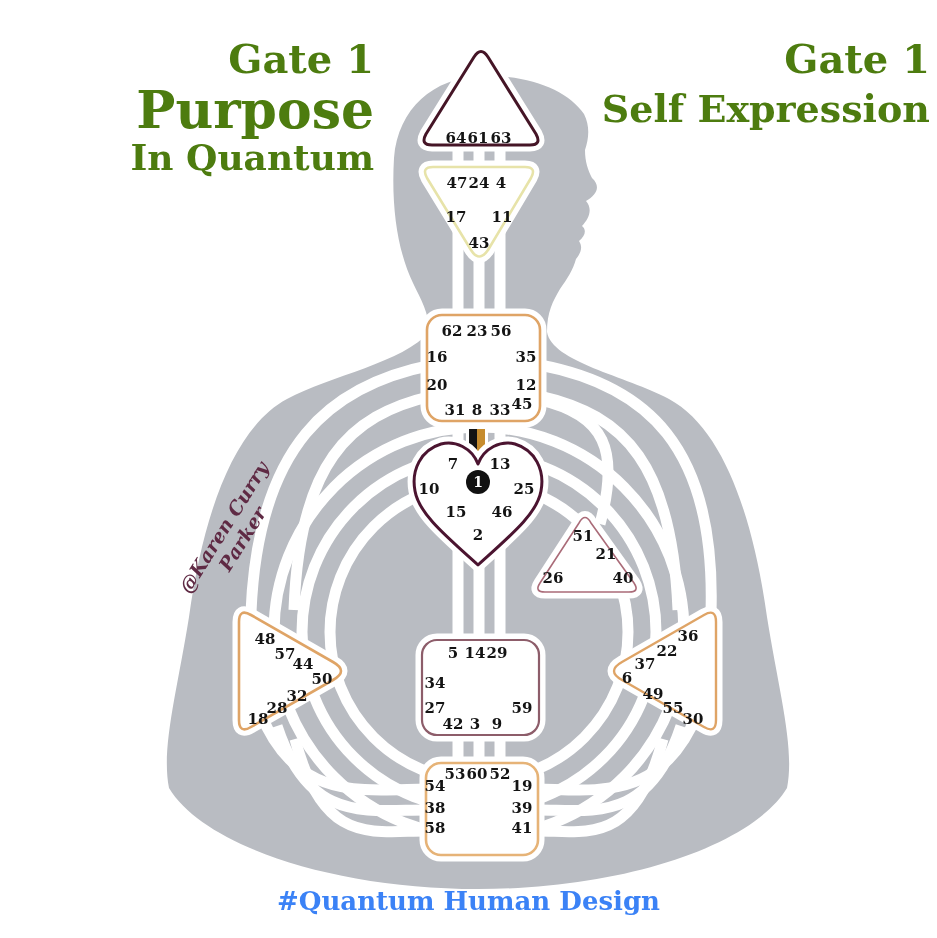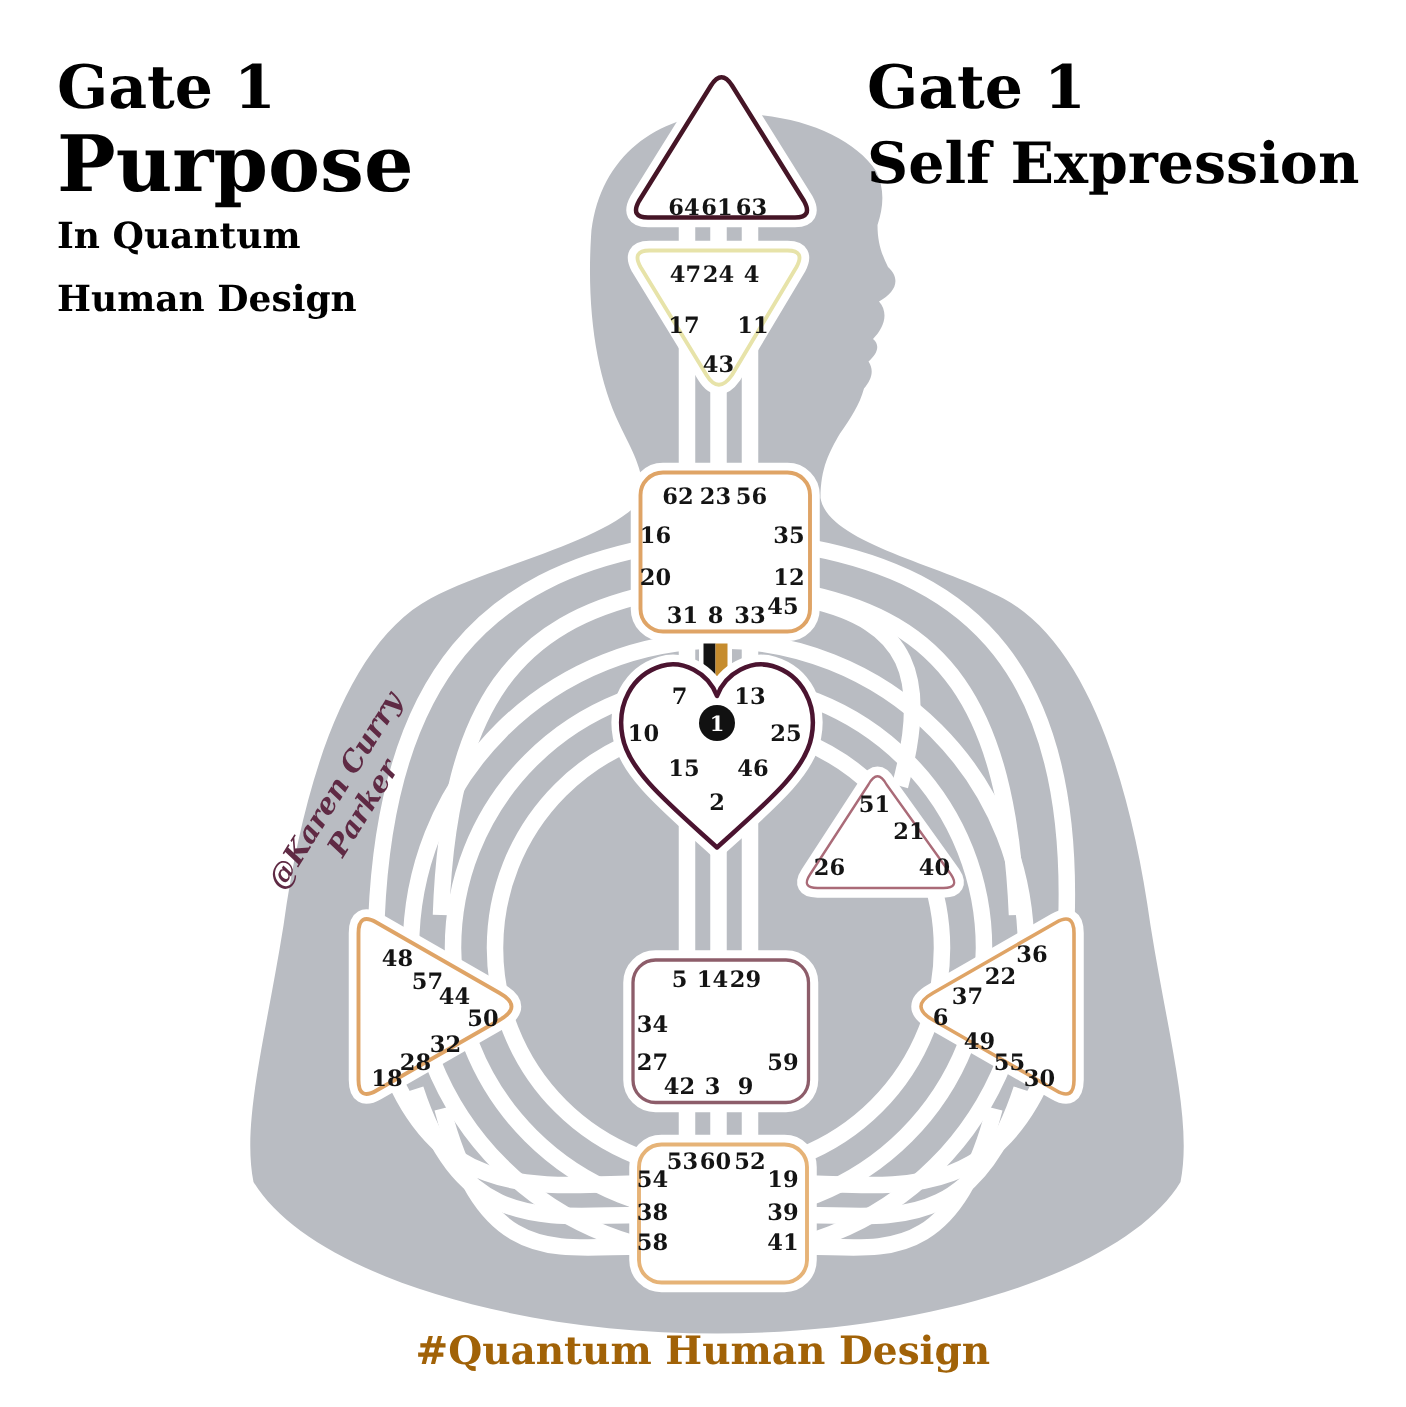--- a/index.html
+++ b/index.html
@@ -1,35 +1,35 @@
 <!DOCTYPE html>
 <html><head>
 <meta charset="utf-8">
 <style>
   html,body{margin:0;padding:0;background:#ffffff;}
   .stage{
     position:relative;width:937px;height:938px;background:#ffffff;overflow:hidden;
     font-family:"DejaVu Serif","Liberation Serif",serif;
   }
   .stage svg{position:absolute;left:0;top:0;}
-  .title{position:absolute;text-align:left;color:#000000;font-weight:bold;}
+  .title{position:absolute;text-align:right;color:#4d7c0f;font-weight:bold;}
   .title-left{left:38px;top:34px;width:336px;}
   .title-right{left:578px;top:34px;width:352px;}
   .t-xl{font-size:52px;line-height:52px;}
   .t-lg{font-size:40px;line-height:50px;}
-  .t-md{font-size:24px;line-height:42px;}
+  .t-md{font-size:36px;line-height:42px;}
   .t-sm{font-size:29px;line-height:40px;}
   .watermark{
     position:absolute;left:133px;top:511px;width:200px;text-align:center;
     color:#5f2a44;font-style:italic;font-weight:bold;font-size:19px;
     transform:rotate(-58deg);
   }
   .footer{
     position:absolute;left:0;top:886px;width:937px;text-align:center;
-    color:#a16207;font-weight:bold;font-size:26px;
+    color:#3b82f6;font-weight:bold;font-size:26px;
   }
   
   .body-fill{fill:#b9bcc2;}
   .chan{stroke:#ffffff;stroke-width:11;fill:none;stroke-linecap:butt;}
   .casing{fill:#ffffff;stroke:#ffffff;stroke-width:13;stroke-linejoin:round;}
   .ctr{fill:#ffffff;stroke-linejoin:round;}
   .ctr-head{stroke:#451526;stroke-width:3;}
   .ctr-ajna{stroke:#e7e3a9;stroke-width:2.6;}
   .ctr-throat{stroke:#dfa466;stroke-width:2.6;}
   .ctr-g{stroke:#4b1430;stroke-width:3;}
@@ -209,21 +209,20 @@
       <text class="gate" x="522" y="813">39</text>
       <text class="gate" x="435" y="833">58</text>
       <text class="gate" x="522" y="833">41</text>
     </g>
   </svg>
 
   <div class="title title-left">
     <div class="t-lg">Gate 1</div>
     <div class="t-xl">Purpose</div>
     <div class="t-md">In Quantum</div>
-    <div class="t-md">Human Design</div>
   </div>
 
   <div class="title title-right">
     <div class="t-lg">Gate 1</div>
     <div class="t-lg" style="font-size:38px;">Self Expression</div>
   </div>
 
   <div class="watermark">@Karen Curry Parker</div>
 
   <div class="footer">#Quantum Human Design</div>

